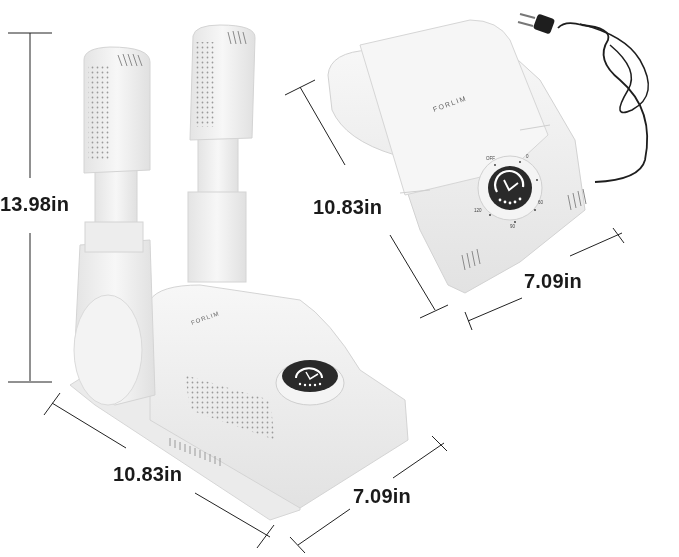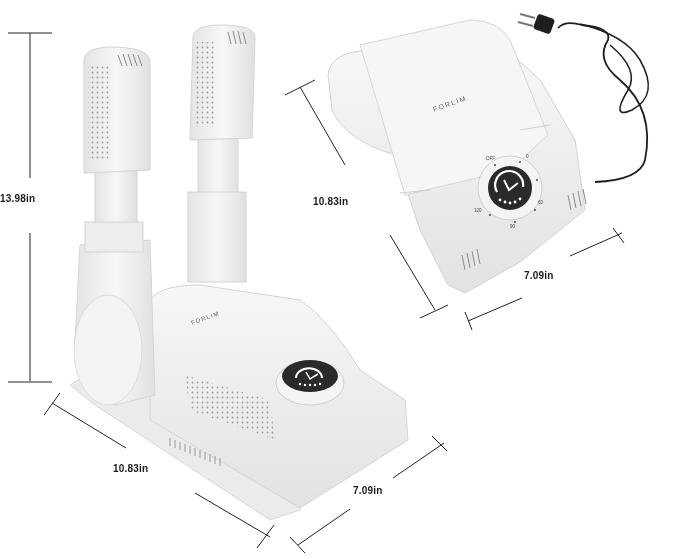--- a/index.html
+++ b/index.html
@@ -1,18 +1,18 @@
 <!DOCTYPE html>
 <html><head>
   <meta charset="utf-8">
   <style>
     html, body { margin: 0; padding: 0; background: #ffffff; }
     body { width: 679px; height: 557px; position: relative; overflow: hidden; font-family: "Liberation Sans", sans-serif; }
     .canvas { position: absolute; left: 0; top: 0; width: 679px; height: 557px; }
-    .dim-label { position: absolute; font-family: "Liberation Sans", sans-serif; font-weight: bold; font-size: 10px; color: #1a1a1a; letter-spacing: 0.2px; }
+    .dim-label { position: absolute; font-family: "Liberation Sans", sans-serif; font-weight: bold; font-size: 20px; color: #1a1a1a; letter-spacing: 0.2px; }
     svg { position: absolute; left: 0; top: 0; }
   </style>
 </head>
 <body>
 
 <div class="canvas">
 
 <svg width="679" height="557" viewBox="0 0 679 557">
   <defs>
     <linearGradient id="g1" x1="0" x2="1" y1="0" y2="0">

